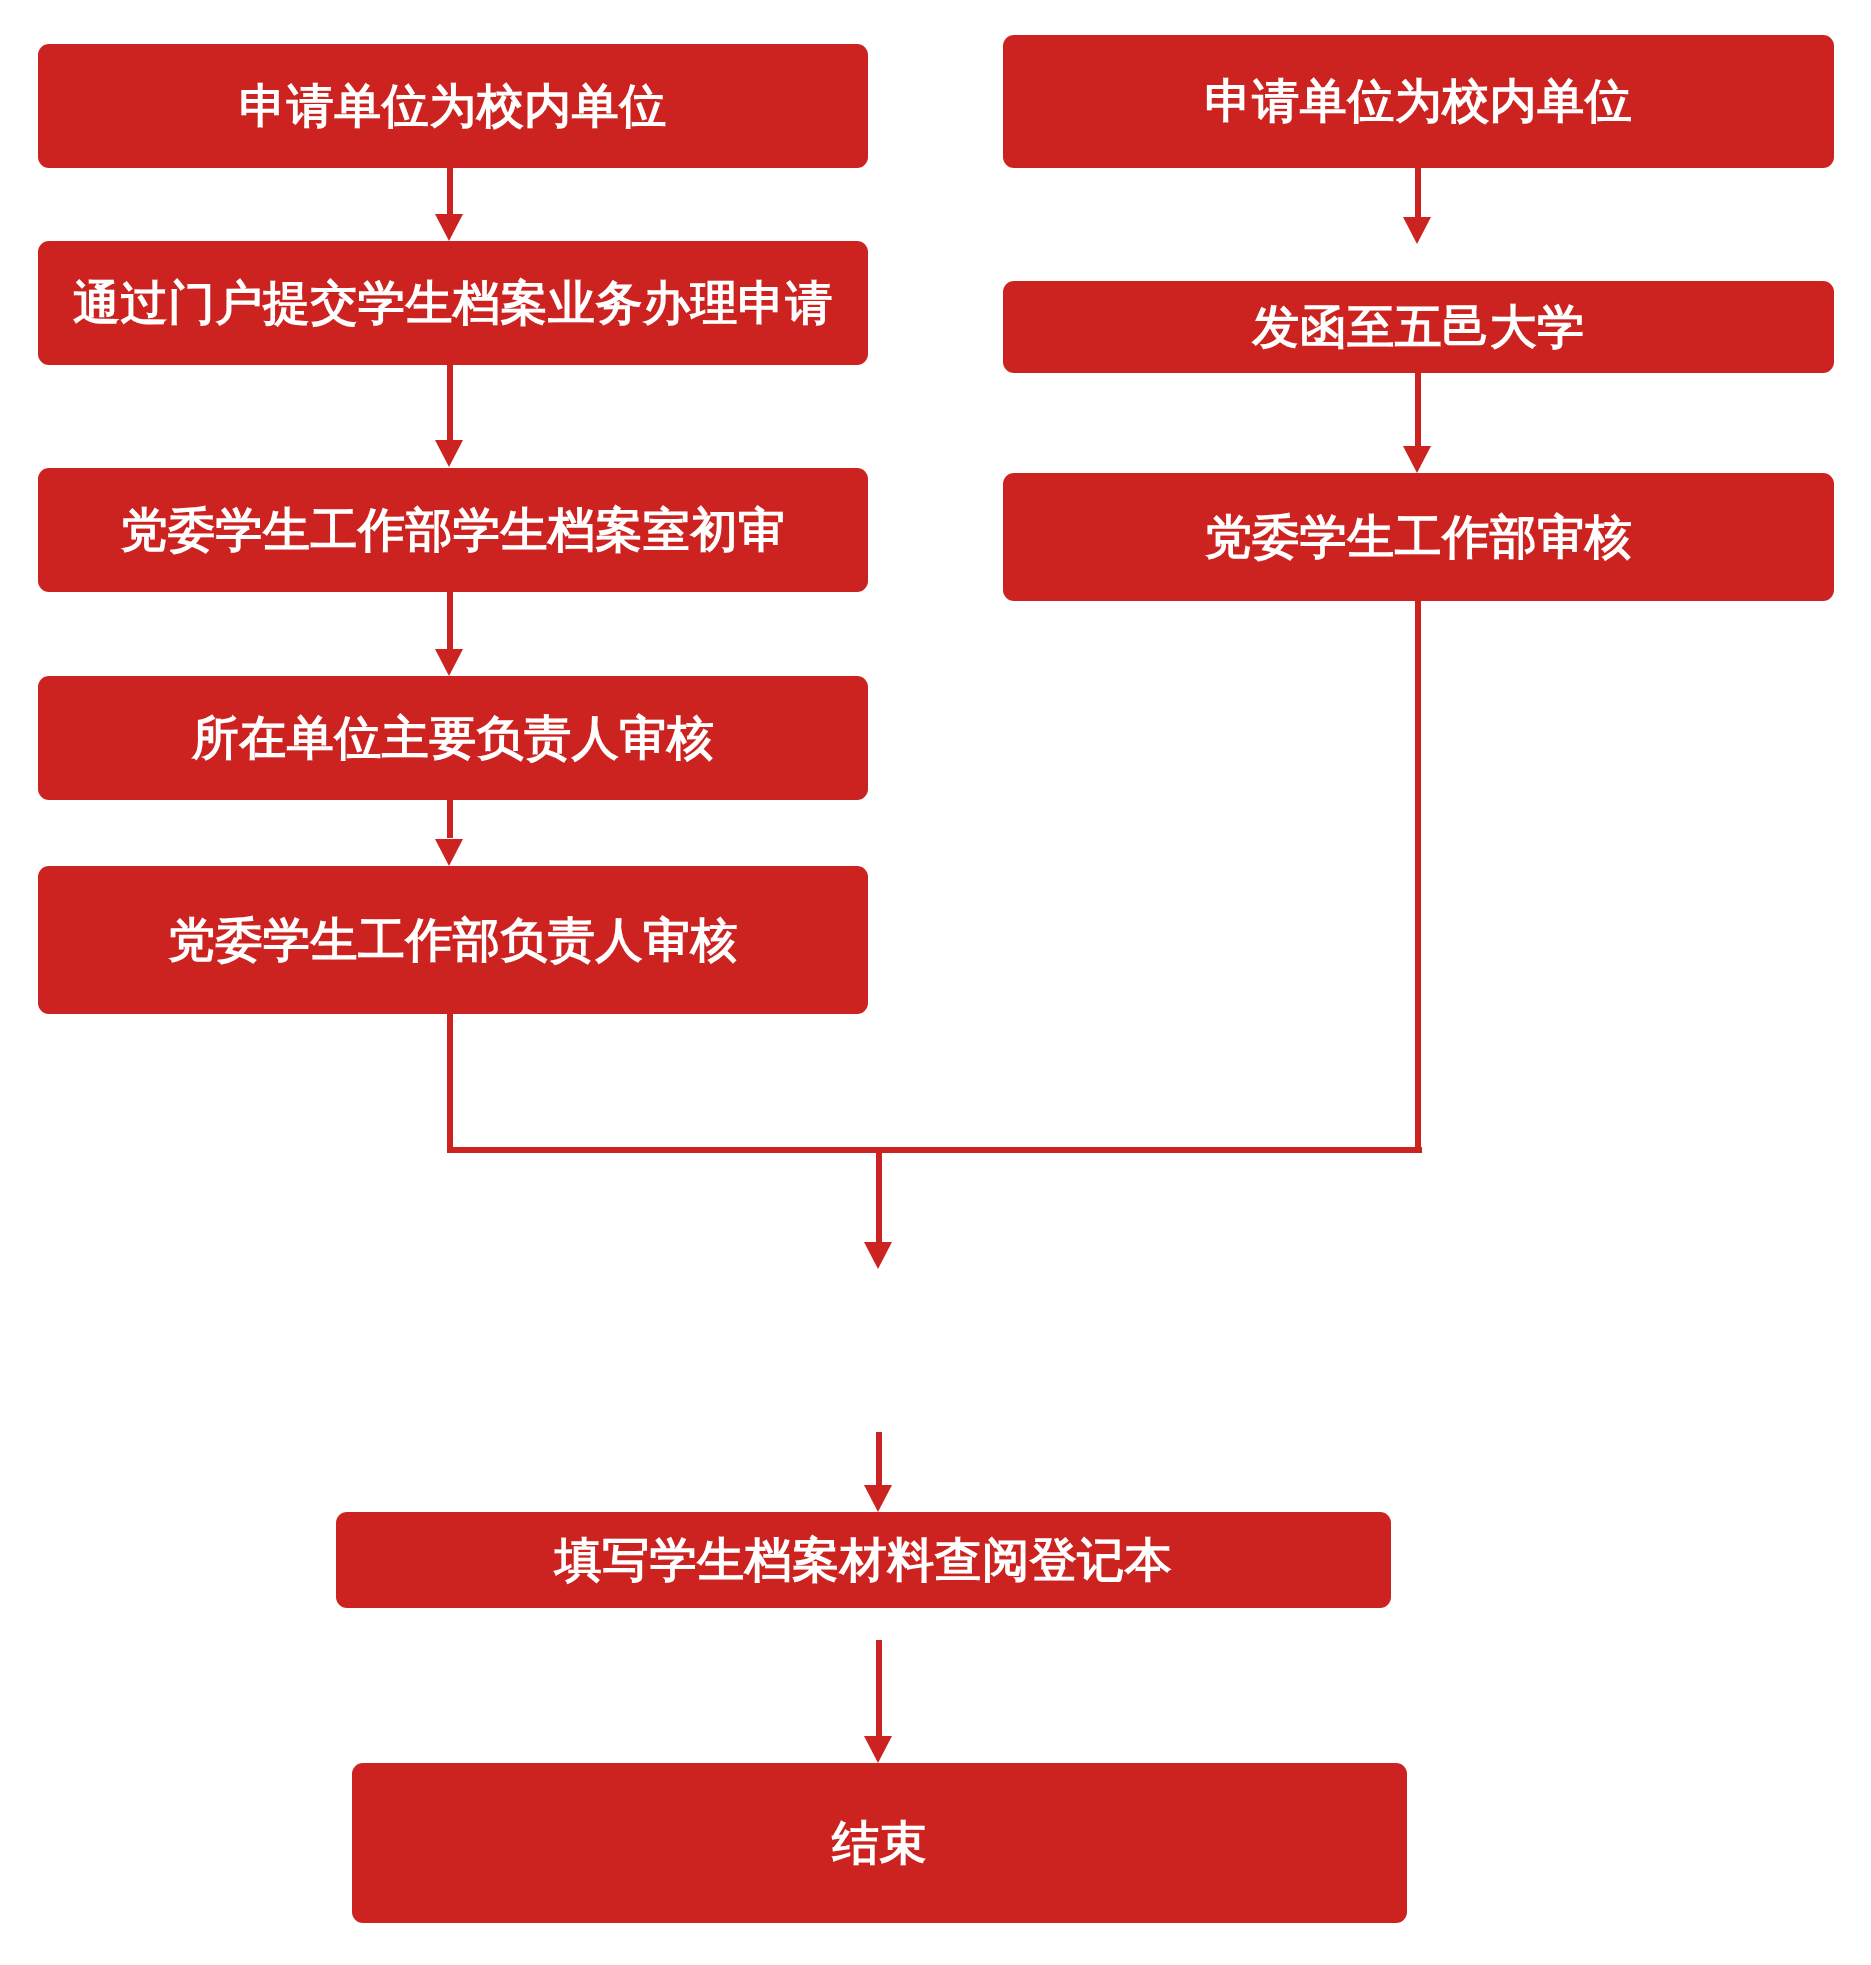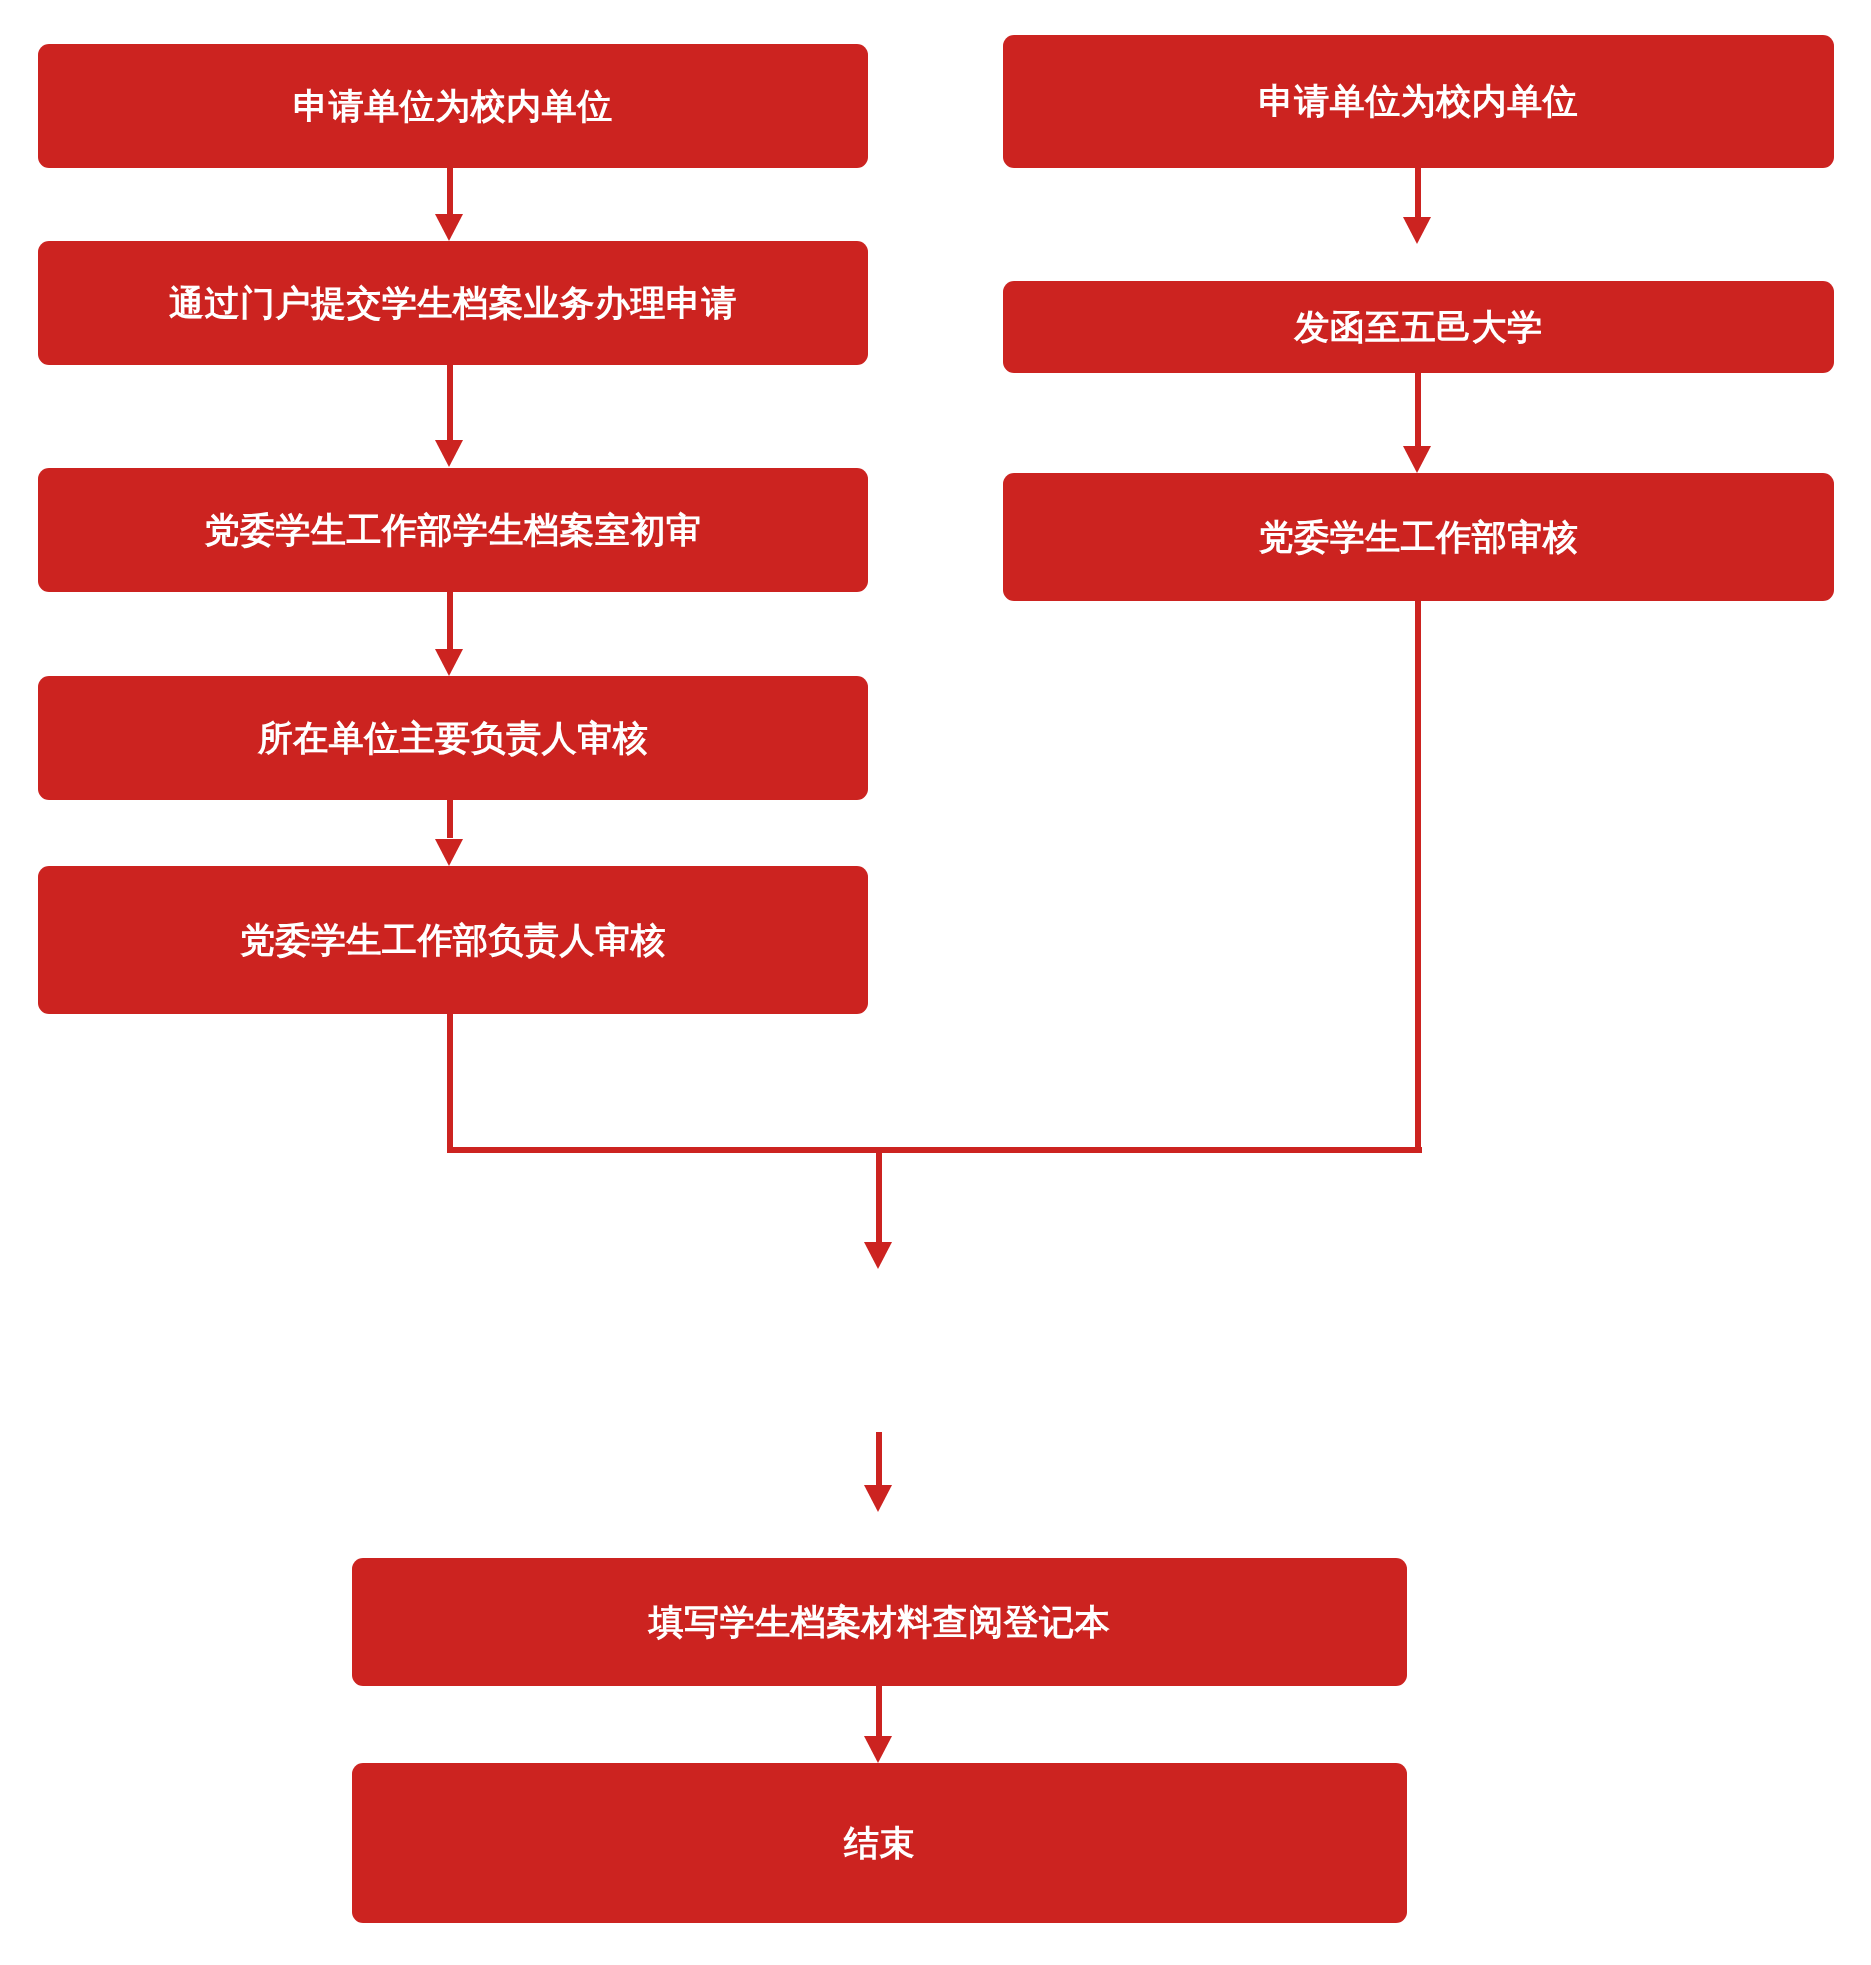--- a/index.html
+++ b/index.html
@@ -18,21 +18,21 @@
   .node {
     position: absolute;
     background: #cc2320;
     border-radius: 11px;
     color: #ffffff;
     display: flex;
     align-items: center;
     justify-content: center;
     text-align: center;
     font-weight: bold;
-    font-size: 35px;
+    font-size: 47px;
     line-height: 1.45;
     letter-spacing: 0.5px;
     box-sizing: border-box;
     padding: 3.7px 16.4px;
   }
   .node .label {
     display: block;
     white-space: pre-line;
   }
   
@@ -86,21 +86,21 @@
 
   <div class="node" style="left:1003px; top:245px; width:831px; height:92px;margin-top:36px;">
     <span class="label">发函至五邑大学</span>
   </div>
 
   <div class="node" style="left:1003px; top:473px; width:831px; height:128px;">
     <span class="label">党委学生工作部审核</span>
   </div>
 
 
-  <div class="node" style="left:352px; top:1512px; width:1055px; height:128px;margin-top:46px;">
+  <div class="node" style="left:336px; top:1512px; width:1055px; height:96px;">
     <span class="label">填写学生档案材料查阅登记本</span>
   </div>
 
   <div class="node" style="left:352px; top:1763px; width:1055px; height:160px;">
     <span class="label">结束</span>
   </div>
 
   <div class="conn-v" style="left:447px; top:168px; height:48px;"></div>
   <div class="arrowhead" style="left:435px; top:214px;"></div>
 

